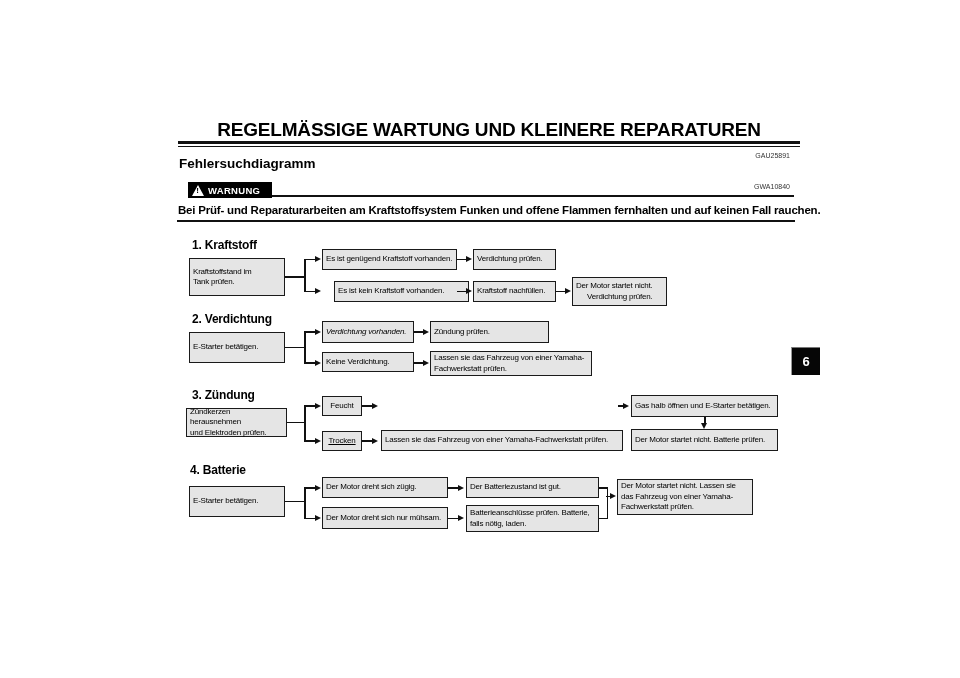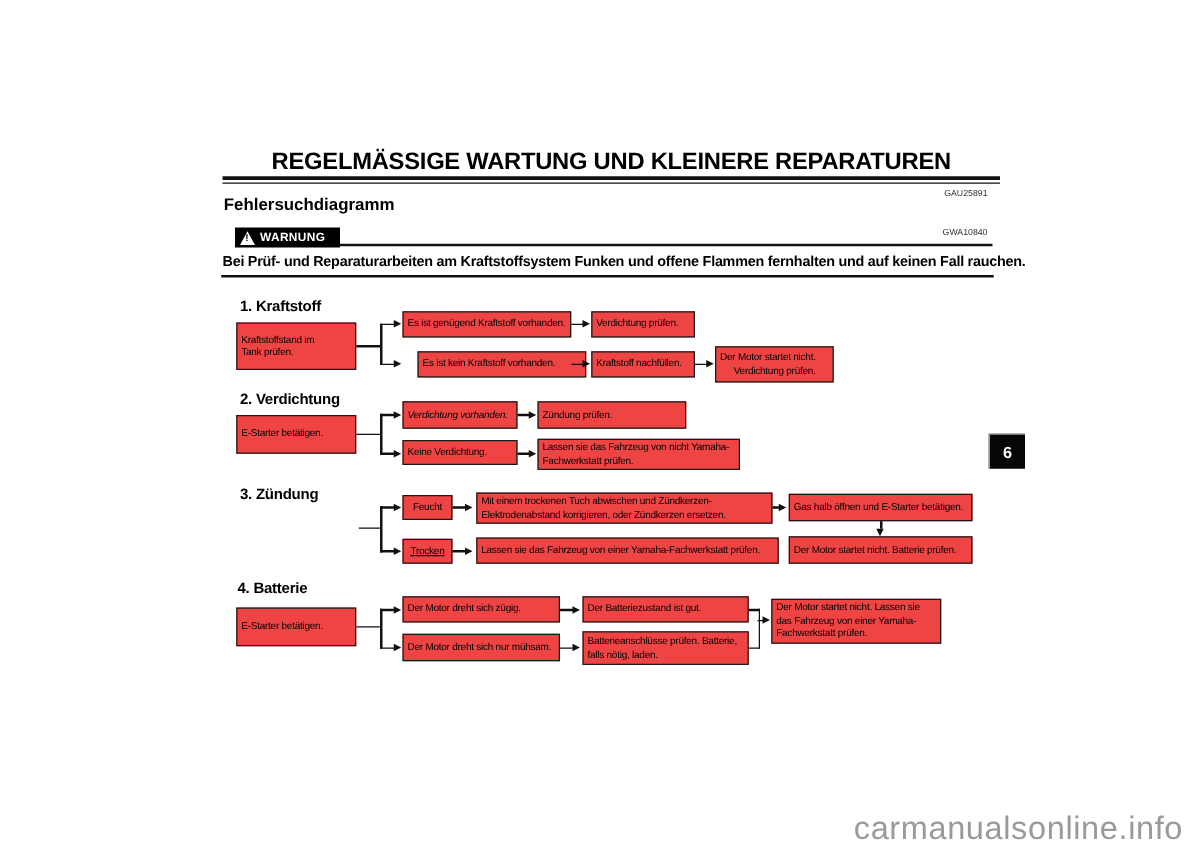--- a/index.html
+++ b/index.html
@@ -11,21 +11,21 @@
   .code{position:absolute;left:178px;width:612px;text-align:right;font-size:7px;color:#333;}
   .subhead{position:absolute;left:179px;top:156px;font-size:13.5px;font-weight:bold;}
   .warnbox{position:absolute;left:188px;top:182px;width:84px;height:16px;background:#000;
            display:flex;align-items:center;gap:4px;padding:0 4px;box-sizing:border-box;}
   .warn-tri{width:0;height:0;border-left:6px solid transparent;border-right:6px solid transparent;
             border-bottom:11px solid #fff;position:relative;display:inline-block;flex:0 0 auto;}
   .warn-tri i{position:absolute;left:-1.8px;top:2px;font-style:normal;font-weight:bold;font-size:8px;color:#000;line-height:1;}
   .warnlabel{color:#fff;font-size:9.5px;font-weight:bold;letter-spacing:0.3px;}
   .warntext{position:absolute;left:178px;top:204px;width:622px;font-size:11.5px;font-weight:bold;letter-spacing:-0.2px;white-space:nowrap;}
   .sech{position:absolute;font-weight:bold;font-size:12px;letter-spacing:-0.2px;}
-  .fbox{position:absolute;box-sizing:border-box;border:1.2px solid #1a1a1a;background:#ef4444;
+  .fbox{position:absolute;box-sizing:border-box;border:1.2px solid #1a1a1a;background:#e5e5e5;
         display:flex;align-items:center;font-size:8px;letter-spacing:-0.2px;line-height:1.3;
         padding:1px 3px;color:#000;}
   .pre{white-space:pre-line;}
   .one{white-space:nowrap;}
   .ctr{justify-content:center;}
   .hl{position:absolute;height:1.5px;background:#111;}
   .vl{position:absolute;width:1.5px;background:#111;}
   .ar{position:absolute;width:0;height:0;border-top:3.5px solid transparent;
       border-bottom:3.5px solid transparent;border-left:6.5px solid #111;}
   .ad{position:absolute;width:0;height:0;border-left:3.5px solid transparent;
@@ -88,33 +88,33 @@
   <div class="ar" style="left:315px;top:328.5px;"></div>
   <div class="fbox one" style="left:322px;top:321px;width:92px;height:22px;font-style:italic;">Verdichtung vorhanden.</div>
   <div class="hl" style="left:414px;top:331.3px;width:10px;"></div>
   <div class="ar" style="left:423px;top:328.5px;"></div>
   <div class="fbox one" style="left:430px;top:321px;width:119px;height:22px;">Zündung prüfen.</div>
   <div class="hl" style="left:304px;top:362.3px;width:12px;"></div>
   <div class="ar" style="left:315px;top:359.5px;"></div>
   <div class="fbox one" style="left:322px;top:352px;width:92px;height:20px;">Keine Verdichtung.</div>
   <div class="hl" style="left:414px;top:362.3px;width:10px;"></div>
   <div class="ar" style="left:423px;top:359.5px;"></div>
-  <div class="fbox pre" style="left:430px;top:351px;width:162px;height:25px;">Lassen sie das Fahrzeug von nicht Yamaha-
+  <div class="fbox pre" style="left:430px;top:351px;width:162px;height:25px;">Lassen sie das Fahrzeug von einer Yamaha-
 Fachwerkstatt prüfen.</div>
 
   <div class="sech" style="left:192px;top:388px;">3. Zündung</div>
+  <div class="fbox pre" style="left:186px;top:408px;width:101px;height:29px;">Zündkerzen herausnehmen
+und Elektroden prüfen.</div>
   <div class="hl" style="left:287px;top:421.7px;width:18px;"></div>
   <div class="vl" style="left:304px;top:405.3px;height:36.5px;"></div>
   <div class="hl" style="left:304px;top:405.3px;width:12px;"></div>
   <div class="ar" style="left:315px;top:402.5px;"></div>
   <div class="fbox one ctr" style="left:322px;top:396px;width:40px;height:20px;">Feucht</div>
   <div class="hl" style="left:362px;top:405.3px;width:11px;"></div>
   <div class="ar" style="left:372px;top:402.5px;"></div>
-  <div class="fbox pre" style="left:381px;top:394px;width:237px;height:25px;">Mit einem trockenen Tuch abwischen und Zündkerzen-
-Elektrodenabstand korrigieren, oder Zündkerzen ersetzen.</div>
   <div class="hl" style="left:618px;top:405.3px;width:6px;"></div>
   <div class="ar" style="left:623px;top:402.5px;"></div>
   <div class="fbox one" style="left:631px;top:395px;width:147px;height:22px;">Gas halb öffnen und E-Starter betätigen.</div>
   <div class="hl" style="left:304px;top:440.3px;width:12px;"></div>
   <div class="ar" style="left:315px;top:437.5px;"></div>
   <div class="fbox one ctr" style="left:322px;top:431px;width:40px;height:20px;text-decoration:underline;">Trocken</div>
   <div class="hl" style="left:362px;top:440.3px;width:11px;"></div>
   <div class="ar" style="left:372px;top:437.5px;"></div>
   <div class="fbox one" style="left:381px;top:430px;width:242px;height:21px;">Lassen sie das Fahrzeug von einer Yamaha-Fachwerkstatt prüfen.</div>
   <div class="vl" style="left:704px;top:417px;height:5.5px;"></div>
@@ -141,15 +141,14 @@
   <div class="hl" style="left:599px;top:487.3px;width:9px;"></div>
   <div class="hl" style="left:599px;top:517.8px;width:9px;"></div>
   <div class="vl" style="left:606.5px;top:487.3px;height:32px;"></div>
   <div class="hl" style="left:606px;top:495.8px;width:5px;"></div>
   <div class="ar" style="left:610px;top:493px;"></div>
   <div class="fbox pre" style="left:617px;top:479px;width:136px;height:36px;">Der Motor startet nicht. Lassen sie
 das Fahrzeug von einer Yamaha-
 Fachwerkstatt prüfen.</div>
 
   <div class="chaptab">6</div>
-  <div class="watermark">carmanualsonline.info</div>
 
 </div>
 
 </body></html>

